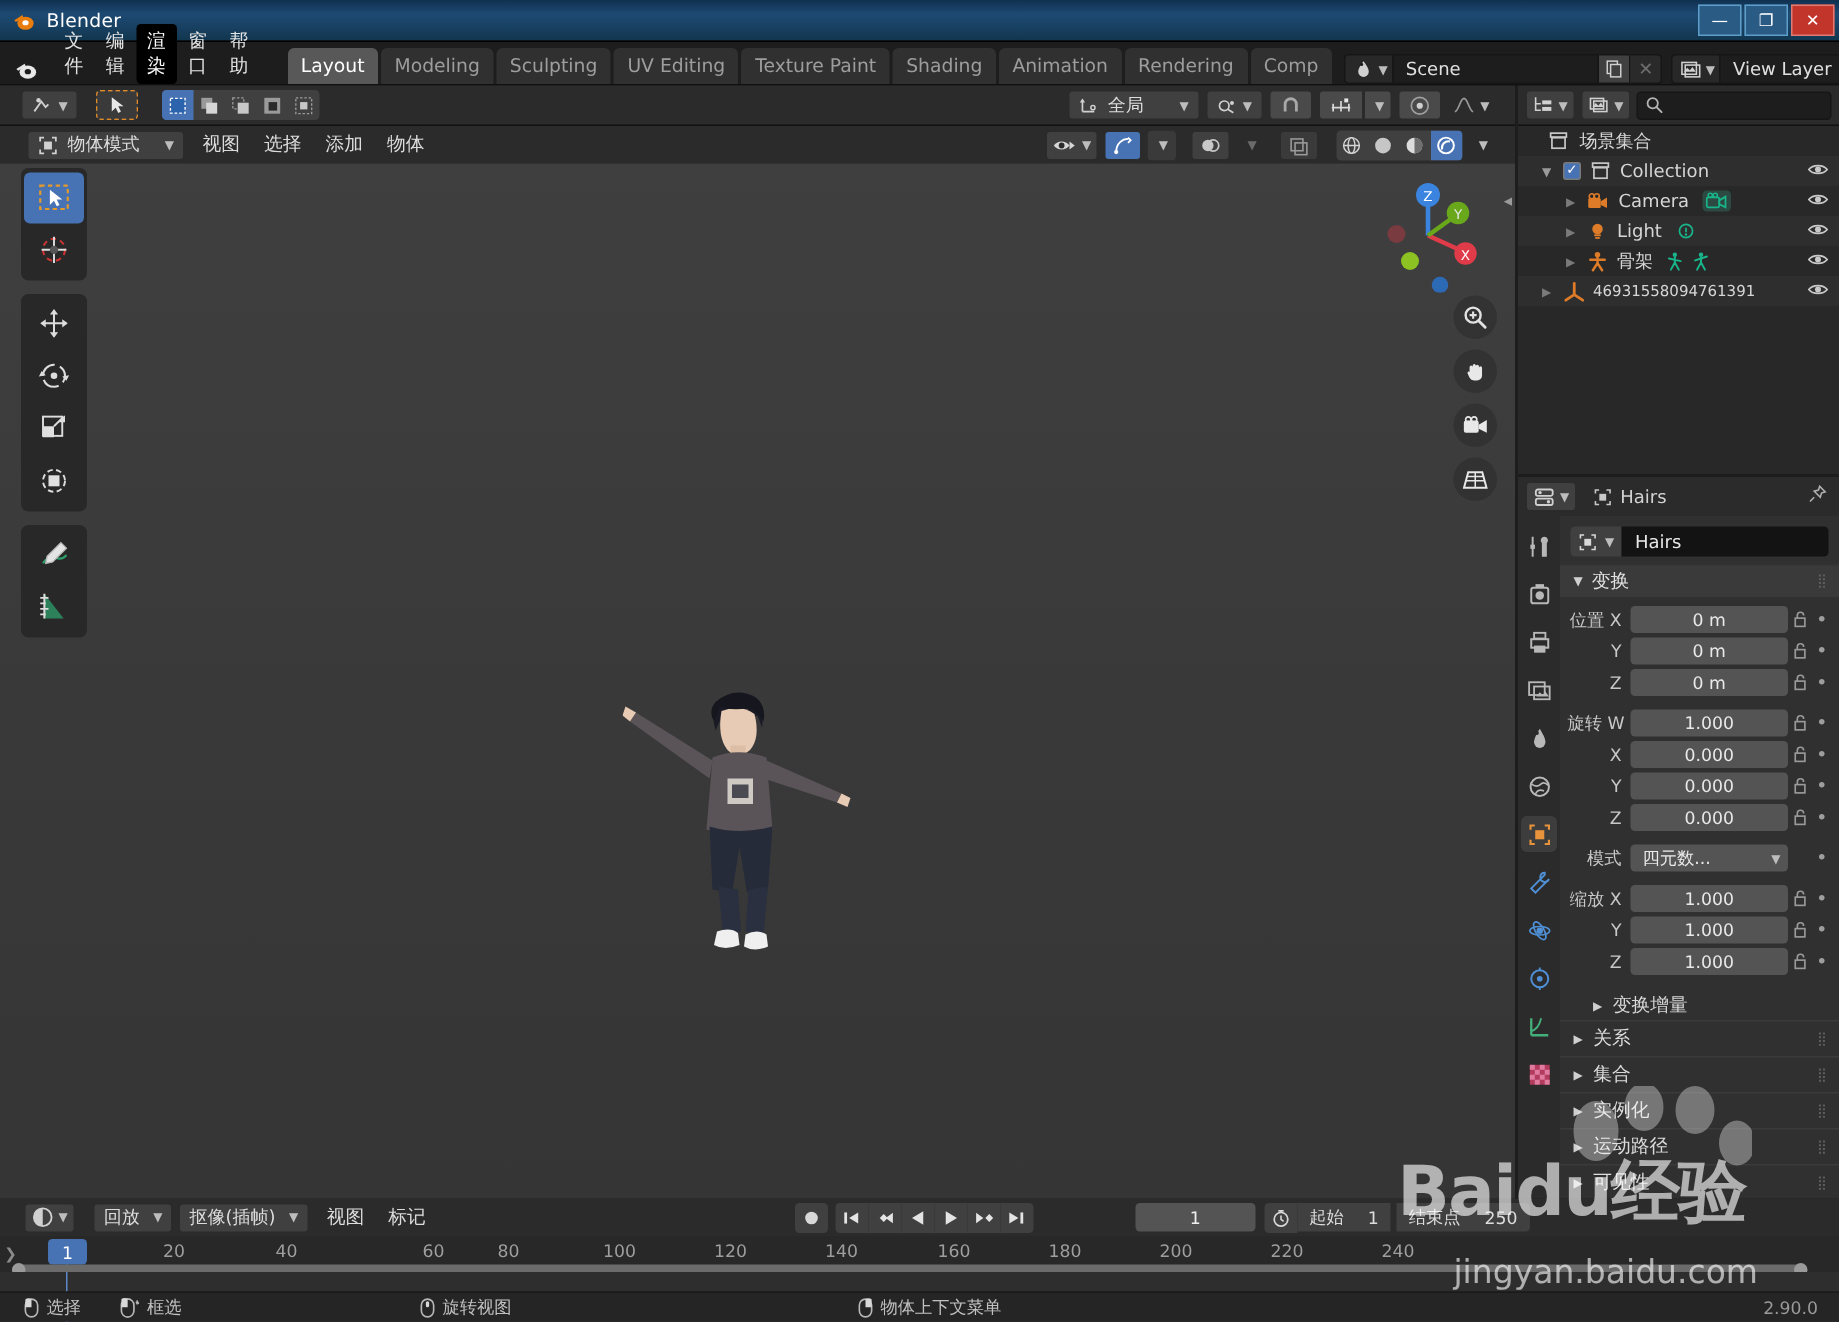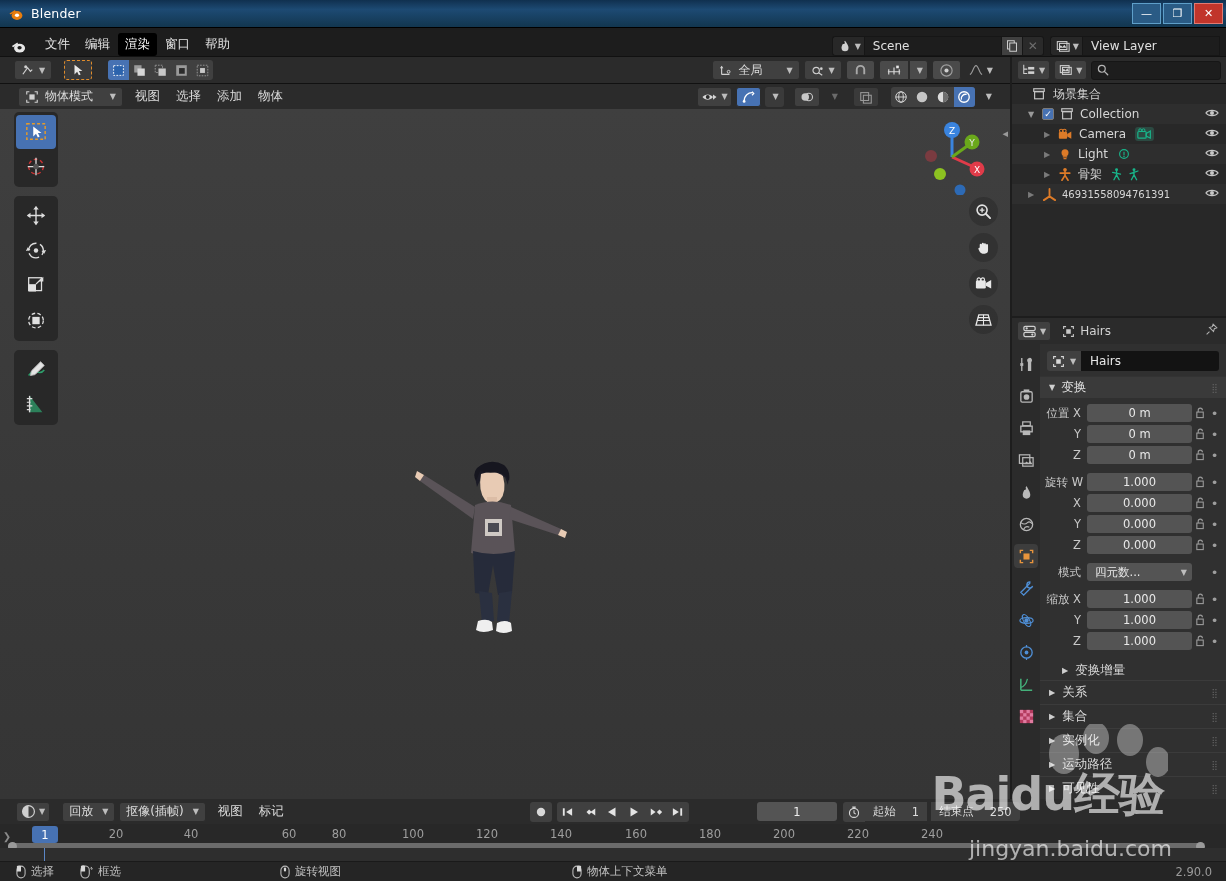--- a/index.html
+++ b/index.html
@@ -169,20 +169,31 @@
         <ellipse cx="9" cy="9.2" rx="2" ry="1.6" fill="#1d1d1d"></ellipse>
         <path d="M1.8 7.6 L7 4.2 L7.6 5.7 L2.9 8.6 Z" fill="#e8e8e8"></path>
       </svg>
     </span>
     <div class="menu-item">文件</div>
     <div class="menu-item">编辑</div>
     <div class="menu-item active">渲染</div>
     <div class="menu-item">窗口</div>
     <div class="menu-item">帮助</div>
 
+    <div class="ws-tabs">
+      <div class="ws-tab active">Layout</div>
+      <div class="ws-tab">Modeling</div>
+      <div class="ws-tab">Sculpting</div>
+      <div class="ws-tab">UV Editing</div>
+      <div class="ws-tab">Texture Paint</div>
+      <div class="ws-tab">Shading</div>
+      <div class="ws-tab">Animation</div>
+      <div class="ws-tab">Rendering</div>
+      <div class="ws-tab">Comp</div>
+    </div>
 
     <div class="topbar-right">
       <div class="scene-block">
         <div class="id-icon">
           <svg width="14" height="14" viewBox="0 0 16 16">
               <path d="M8 2 C5 6 4 8 4 10 a4 4 0 0 0 8 0 c0-2-1-4-4-8z" fill="#d0d0d0"></path>
               <circle cx="6.5" cy="4.5" r="1.3" fill="#1d1d1d"></circle>
             </svg>
           <span class="caret">▼</span>
         </div>

